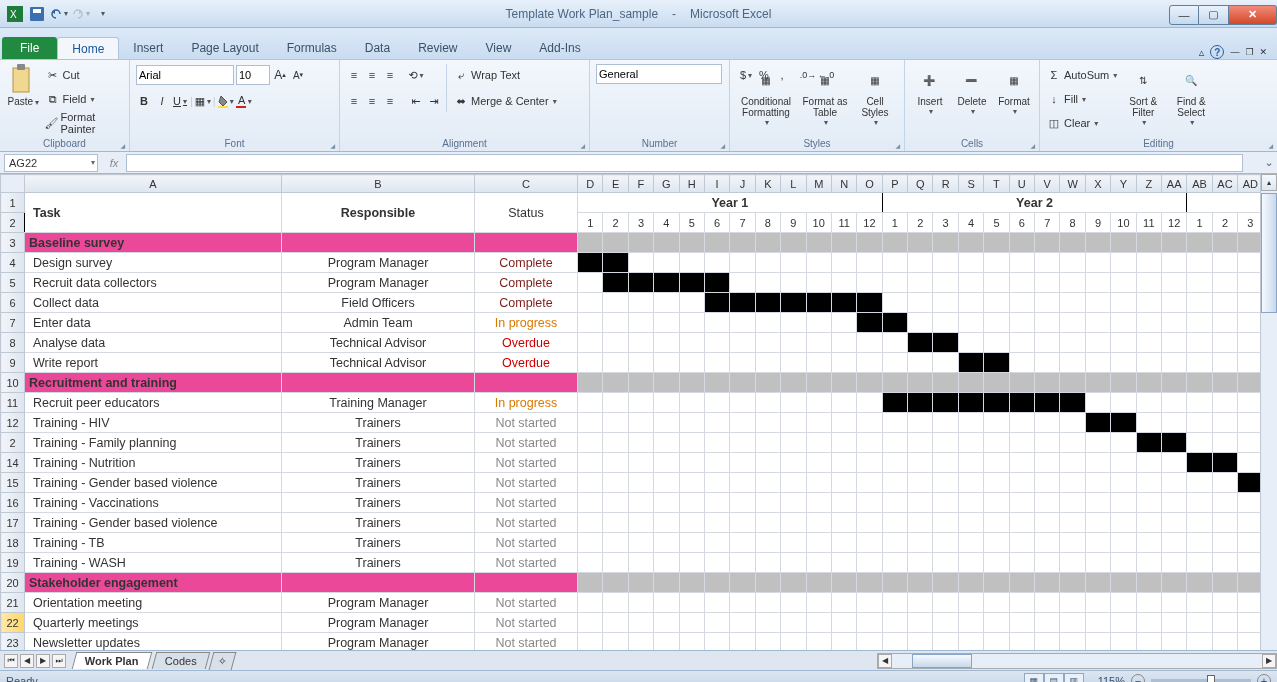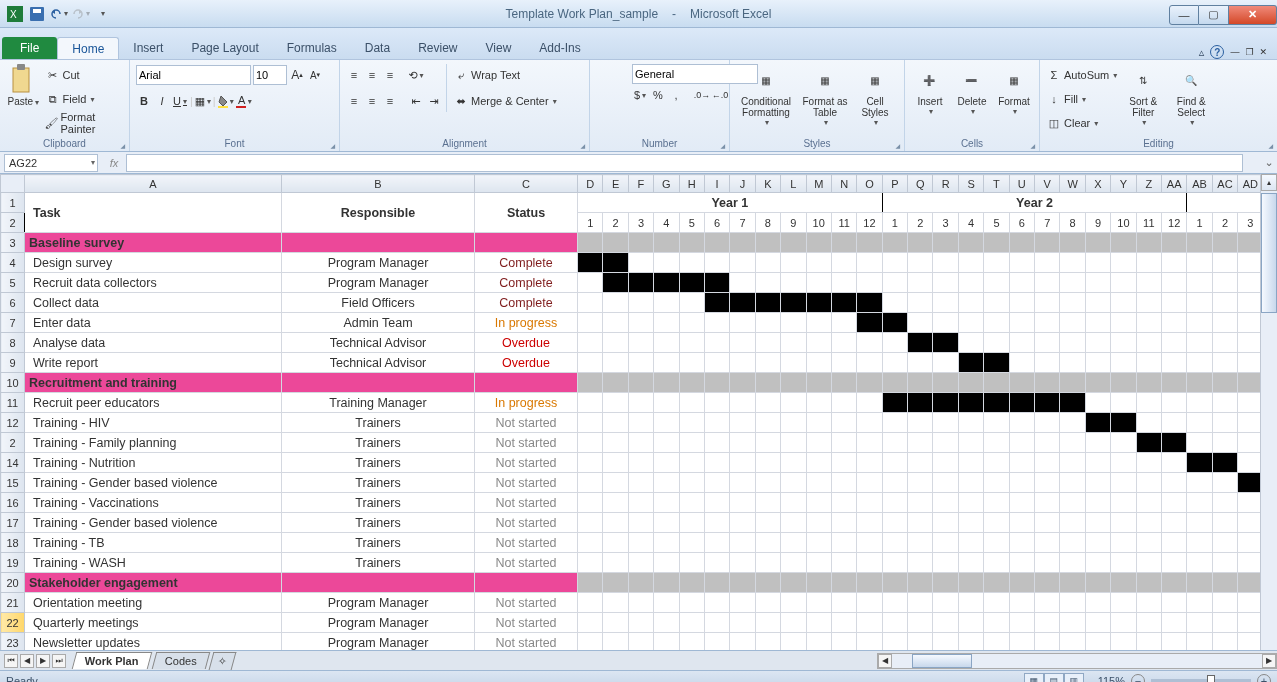--- a/index.html
+++ b/index.html
@@ -178,21 +178,21 @@
             <span>Format Painter</span>
           </div>
       </div>
     </div>
     <div class="rgroup-label">Clipboard</div>
   </div>
 
   <div class="rgroup" style="width:210px;">
     <div class="rgroup-body" style="flex-direction:column;gap:4px;">
       <div class="rbtn-row">
-        <input class="font-select" style="width: 115px;" value="Arial">
+        <input class="font-select" style="width: 98px;" value="Arial">
         <input class="font-select" style="width: 34px;" value="10">
         <span class="icon16" style="font-size:12px;">A<sup style="font-size:7px">▴</sup></span>
         <span class="icon16" style="font-size:10px;">A<sup style="font-size:7px">▾</sup></span>
       </div>
       <div class="rbtn-row">
         <span class="icon16" style="font-weight:bold">B</span>
         <span class="icon16" style="font-style:italic">I</span>
         <span class="icon16 dd" style="text-decoration:underline">U</span>
         <span style="color:#ccc">|</span>
         <span class="icon16 dd">▦</span>
@@ -241,21 +241,21 @@
         <div class="rbtn-row dd">
             <span class="icon16">⬌</span>
             <span>Merge &amp; Center</span>
           </div>
       </div>
     </div>
     <div class="rgroup-label">Alignment</div>
   </div>
 
   <div class="rgroup" style="width:140px;">
-    <div class="rgroup-body" style="flex-direction:column;gap:0;margin-left:36px;">
+    <div class="rgroup-body" style="flex-direction:row;gap:16px;">
       <input class="font-select" style="width: 126px;" value="General">
       <div class="rbtn-row">
         <span class="icon16 dd">$</span>
         <span class="icon16">%</span>
         <span class="icon16">,</span>
         <span style="width:6px"></span>
         <span class="icon16" style="font-size:9px">.0→</span>
         <span class="icon16" style="font-size:9px">←.0</span>
       </div>
     </div>
@@ -368,21 +368,21 @@
             <th class="colhdr" style="width:25.4px">Z</th>
             <th class="colhdr" style="width:25.4px">AA</th>
             <th class="colhdr" style="width:25.4px">AB</th>
             <th class="colhdr" style="width:25.4px">AC</th>
             <th class="colhdr" style="width:25.4px">AD</th>
           </tr>
           <tr>
             <th class="rowhdr">1</th>
             <td class="cell" rowspan="2" style="font-weight:bold;padding-left:8px;border-top:1.5px solid #000;border-left:1.5px solid #000;">Task</td>
             <td class="cell resp" rowspan="2" style="font-weight:bold;border-top:1.5px solid #000;">Responsible</td>
-            <td class="cell resp" rowspan="2" style="font-weight:bold;border-top:1.5px solid #000;">Status</td>
+            <td class="cell resp" rowspan="2" style="font-weight:normal;border-top:1.5px solid #000;">Status</td>
             <td class="cell yearhdr" colspan="12">Year 1</td>
             <td class="cell yearhdr" colspan="12">Year 2</td>
             <td class="cell yearhdr" colspan="3" style="border-right:1.5px solid #000"></td>
           </tr>
           <tr>
             <th class="rowhdr">2</th>
             <td class="cell monhdr thickl">1</td>
             <td class="cell monhdr">2</td>
             <td class="cell monhdr">3</td>
             <td class="cell monhdr">4</td>

